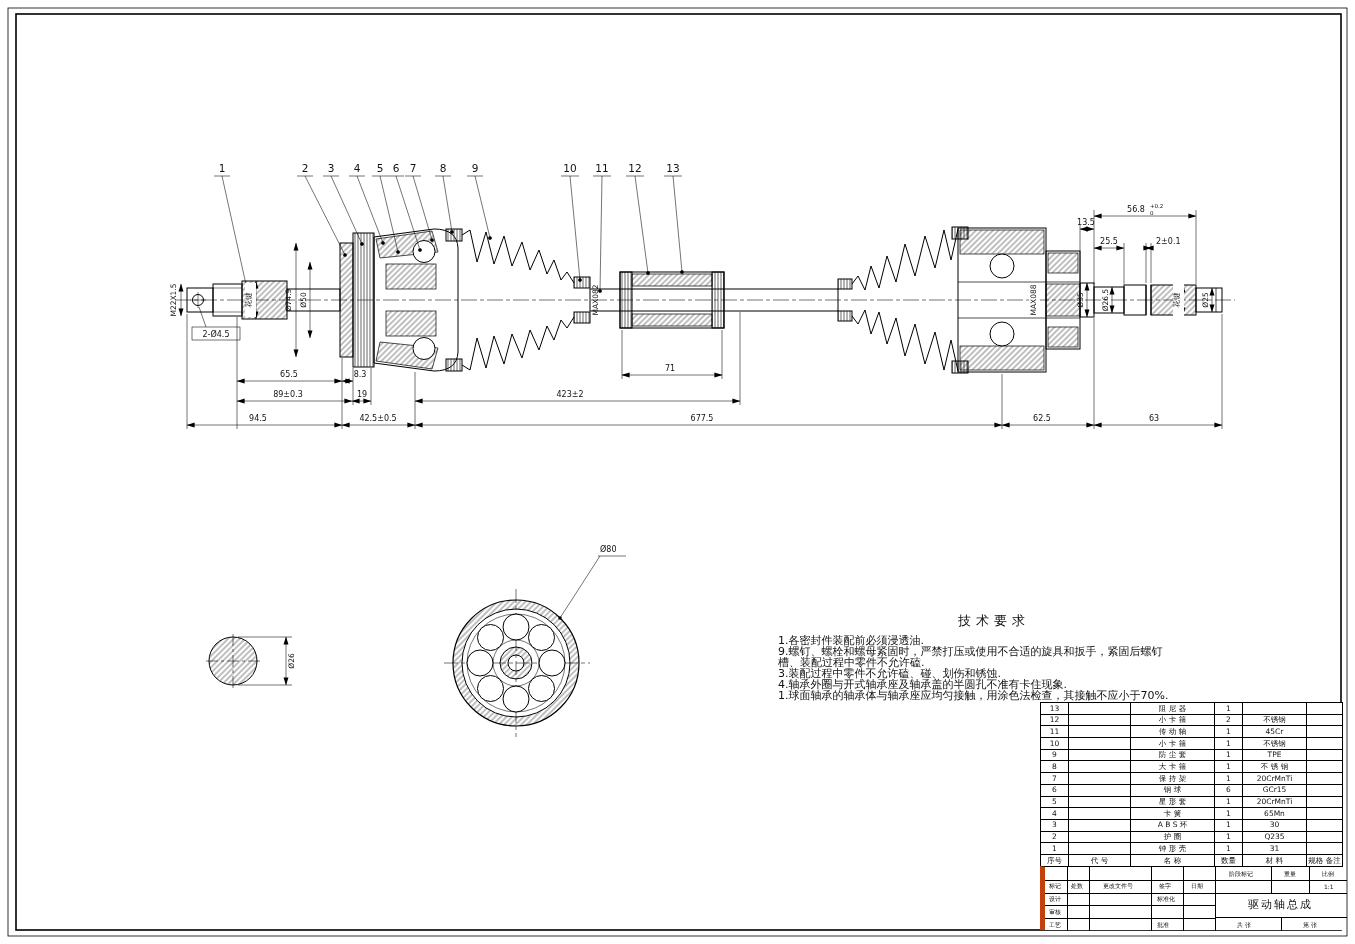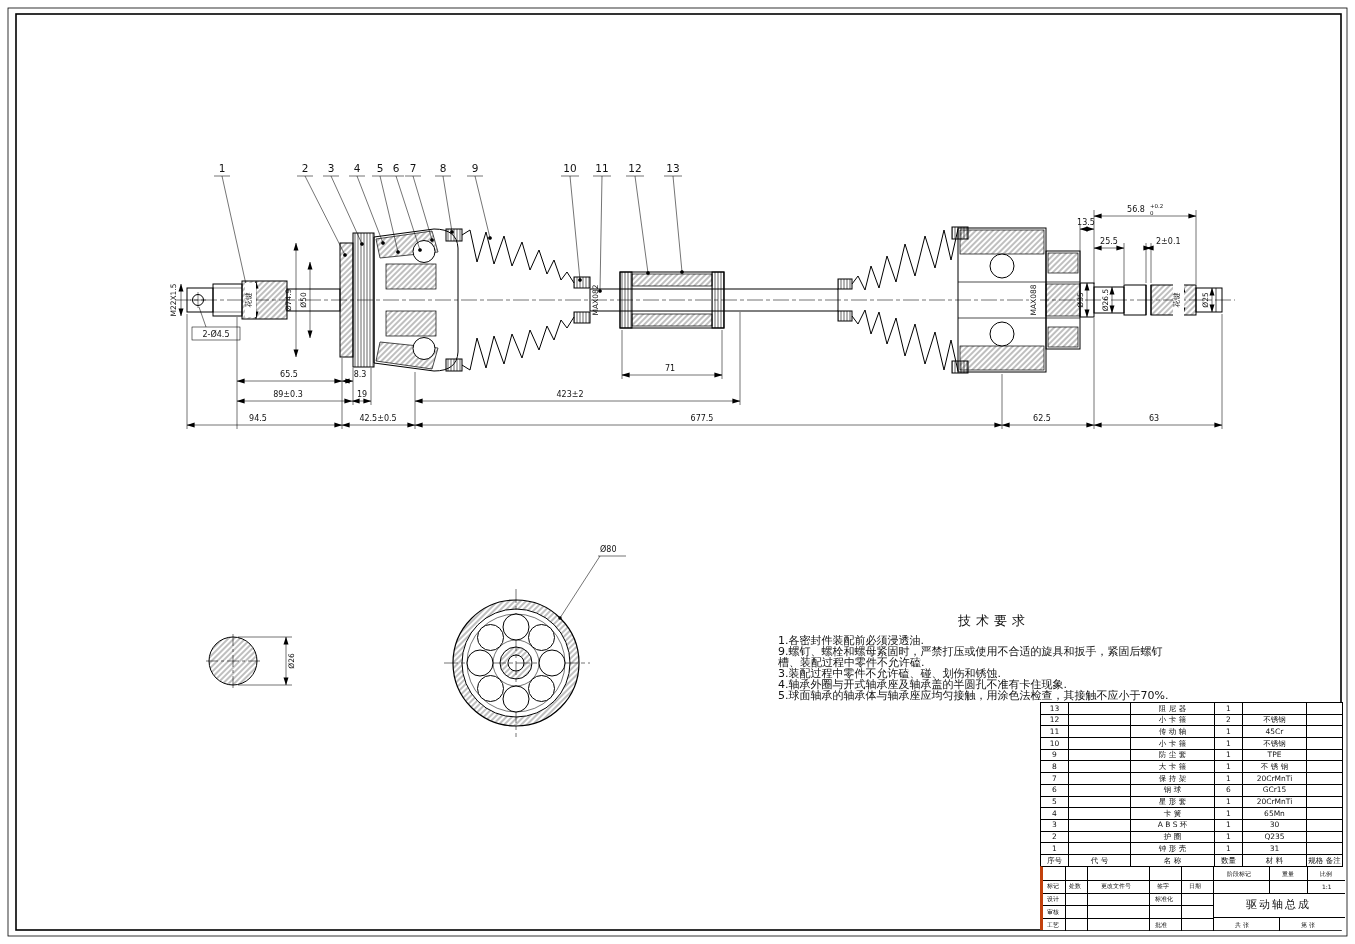--- a/index.html
+++ b/index.html
@@ -16,21 +16,21 @@
   
   .tech{position:absolute;left:778px;top:612px;width:252px}
   .tech-title{font-size:13px;text-align:right;letter-spacing:5px;margin-bottom:5px}
   .tech-line{font-size:11px;line-height:11px;white-space:nowrap}
   
   .bom{position:absolute;left:1040px;top:702px;width:302px;border-collapse:collapse;table-layout:fixed;background:#fff}
   .bom td{border:1px solid #000;font-size:7.5px;text-align:center;padding:0;white-space:nowrap;overflow:hidden;line-height:1}
   .bom tr{height:11.7px}
   .bom tfoot tr{height:12px}
   
-  .tblock{position:absolute;left:1040px;top:866px;width:302px;height:64px;border-left:3px solid #c2410c;border-top:1px solid #000;background:#fff}
+  .tblock{position:absolute;left:1040px;top:866px;width:302px;height:64px;border-left:5px solid #c2410c;border-top:1px solid #000;background:#fff}
   .tblock .hl{position:absolute;background:#000;height:1px}
   .tblock .vl{position:absolute;background:#000;width:1px}
   .tblock .lbl{position:absolute;font-size:6px;line-height:1;white-space:nowrap;transform-origin:left top}
   .tblock .big{font-size:11px;letter-spacing:2px}
 </style>
 </head>
 <body>
 
 <div class="sheet">
 
@@ -325,21 +325,21 @@
   </g>
 </svg>
 
   <div class="tech">
     <div class="tech-title">技术要求</div>
     <div class="tech-line">1.各密封件装配前必须浸透油.</div>
     <div class="tech-line">9.螺钉、螺栓和螺母紧固时，严禁打压或使用不合适的旋具和扳手，紧固后螺钉</div>
     <div class="tech-line">槽、装配过程中零件不允许磕.</div>
     <div class="tech-line">3.装配过程中零件不允许磕、碰、划伤和锈蚀.</div>
     <div class="tech-line">4.轴承外圈与开式轴承座及轴承盖的半圆孔不准有卡住现象.</div>
-    <div class="tech-line">5.球面轴承的轴承体与轴承座应均匀接触，用涂色法检查，其接触不应小于70%.</div>
+    <div class="tech-line">1.球面轴承的轴承体与轴承座应均匀接触，用涂色法检查，其接触不应小于70%.</div>
   </div>
 
   <table class="bom">
     <colgroup>
       <col style="width:28px">
         <col style="width:62px">
         <col style="width:84px">
       <col style="width:28px">
         <col style="width:64px">
         <col style="width:36px">

